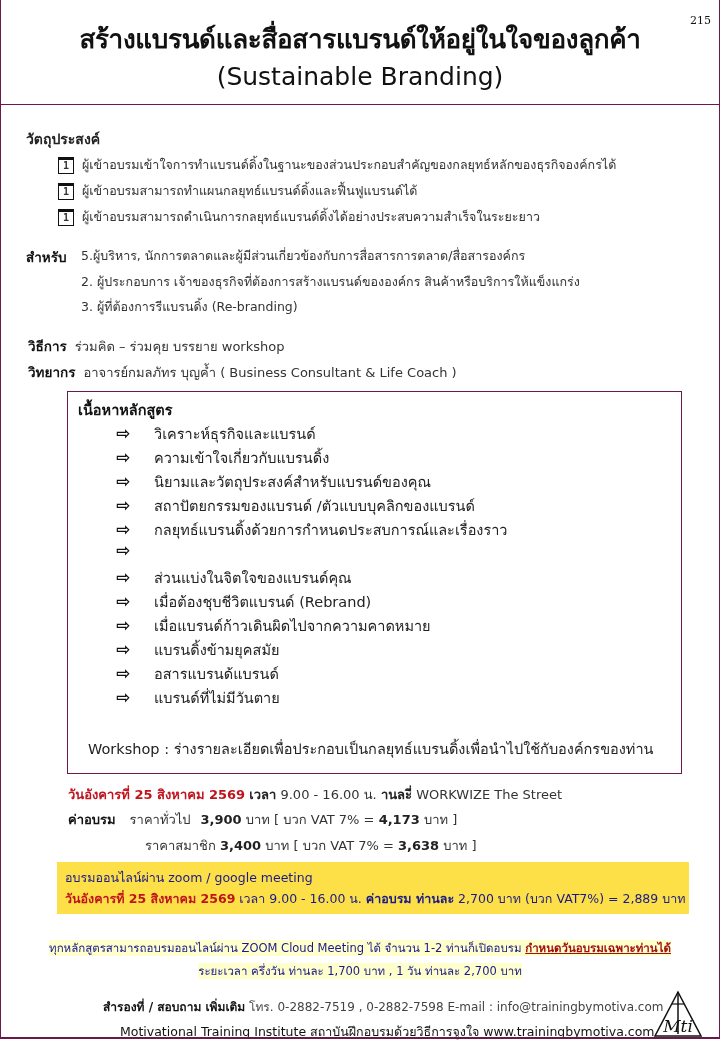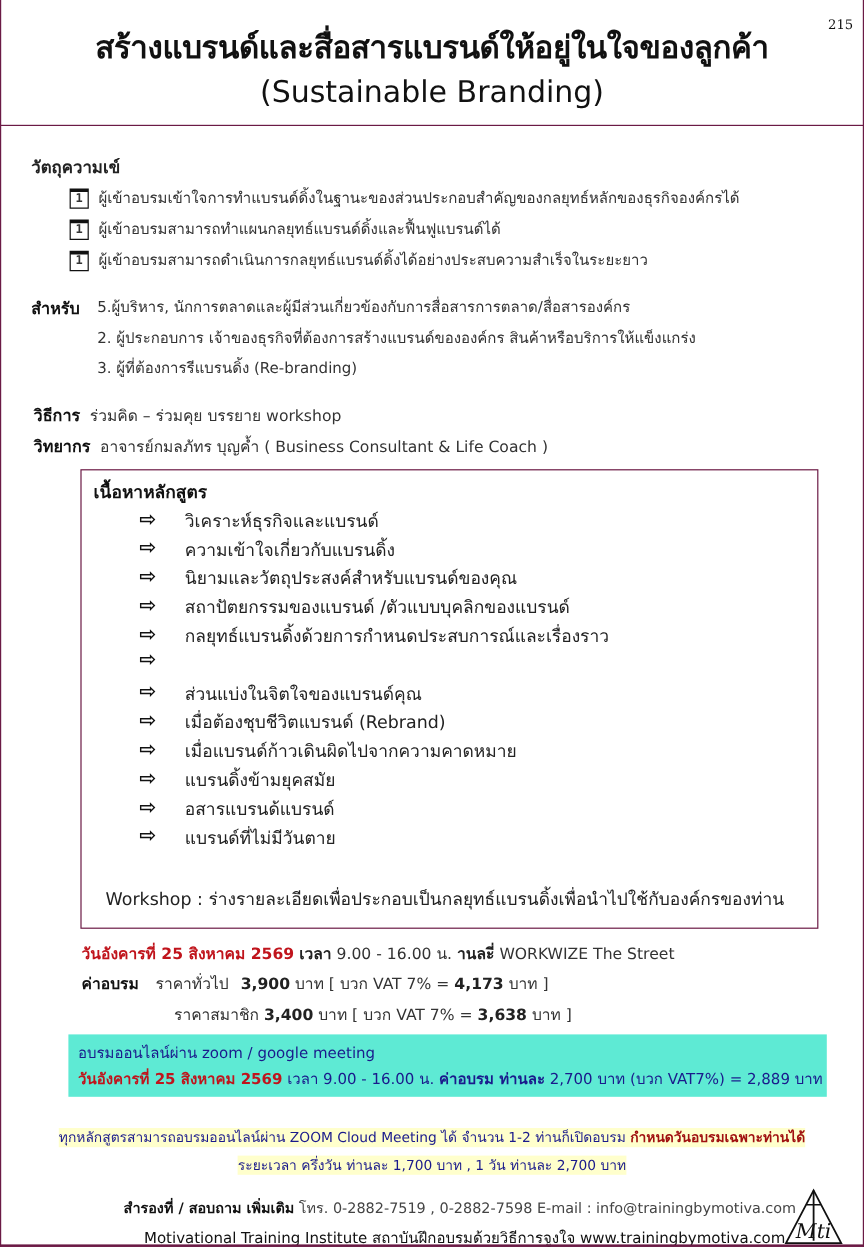--- a/index.html
+++ b/index.html
@@ -28,48 +28,48 @@
   .content-item { position:absolute; left:48px; font-size:14.5px; color:#222; display:flex; align-items:center; }
   .arrow-icon { display:inline-block; width:22px; margin-right:16px; font-size:17px; font-weight:bold; color:#111; line-height:1; }
   .workshop { position:absolute; left:20px; top:345px; font-size:14.5px; color:#222; }
 
   .sched { position:absolute; left:68px; top:784px; font-size:13px; color:#333; }
   .red-bold { color:#c0141c; font-weight:bold; }
   .fee1 { position:absolute; left:68px; top:809px; font-size:13px; color:#333; }
   .fee2 { position:absolute; left:145px; top:835px; font-size:13px; color:#333; }
   .b { font-weight:bold; color:#222; }
 
-  .online-box { position:absolute; left:57px; top:862px; width:632px; height:52px; background:#5eead4; }
+  .online-box { position:absolute; left:57px; top:862px; width:632px; height:52px; background:#fde047; }
   .online-l1 { position:absolute; left:8px; top:6px; font-size:12.5px; color:#1a1a8c; }
   .online-l2 { position:absolute; left:8px; top:27px; font-size:12.5px; color:#1a1a8c; white-space:nowrap; }
   .online-l2 .red { color:#c0141c; font-weight:bold; }
   .online-l2 .navy-b { font-weight:bold; }
 
   .zoom-note { position:absolute; left:0; width:720px; text-align:center; font-size:11.5px; color:#1a1a8c; }
   .hl { background:#ffffcc; padding:1px 0; }
-  .dark-red { color:#a01010; font-weight:bold; }
+  .dark-red { color:#a01010; font-weight:bold;text-decoration:underline; }
 
   .contact { position:absolute; left:103px; top:997px; font-size:12px; color:#444; white-space:nowrap; }
   .contact .b2 { font-weight:bold; color:#111; }
   .footer-line { position:absolute; left:120px; top:1022px; font-size:12.5px; color:#111; white-space:nowrap; }
   .logo { position:absolute; left:653px; top:990px; width:50px; height:48px; }
   .bottom-line { position:absolute; left:0; top:1037px; width:720px; height:2px; background:#6b1a45; }
 </style>
 </head>
 <body>
 
 <div class="frame"></div>
 
 <div class="header">
   <div class="title-th">สร้างแบรนด์และสื่อสารแบรนด์ให้อยู่ในใจของลูกค้า</div>
   <div class="title-en">(Sustainable Branding)</div>
   <div class="page-num">215</div>
 </div>
 
-<div class="sec obj-title">วัตถุความเข์</div>
+<div class="sec obj-title">วัตถุประสงค์</div>
 <div class="obj-item" style="top:155px;">
   <span class="cal-icon">1</span>
   <span>ผู้เข้าอบรมเข้าใจการทำแบรนด์ดิ้งในฐานะของส่วนประกอบสำคัญของกลยุทธ์หลักของธุรกิจองค์กรได้</span>
 </div>
 <div class="obj-item" style="top:181px;">
   <span class="cal-icon">1</span>
   <span>ผู้เข้าอบรมสามารถทำแผนกลยุทธ์แบรนด์ดิ้งและฟื้นฟูแบรนด์ได้</span>
 </div>
 <div class="obj-item" style="top:207px;">
   <span class="cal-icon">1</span>

